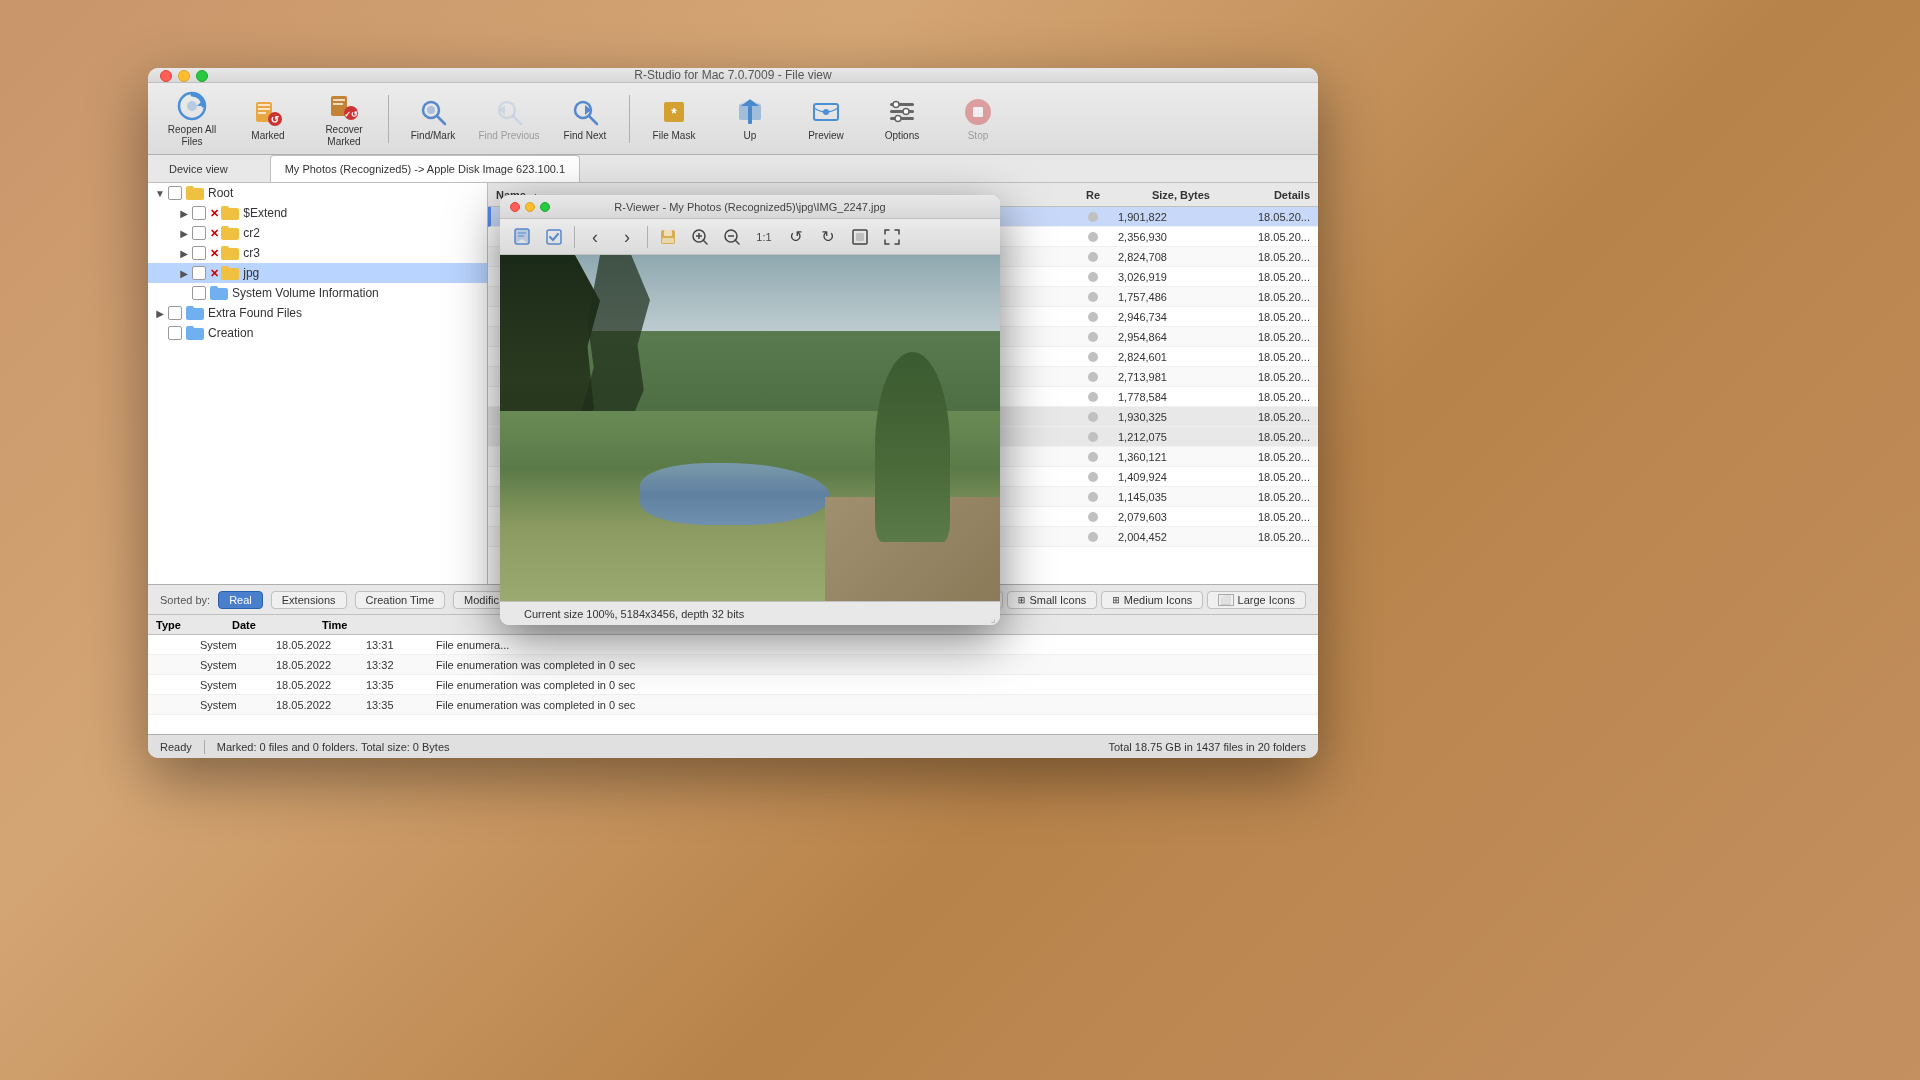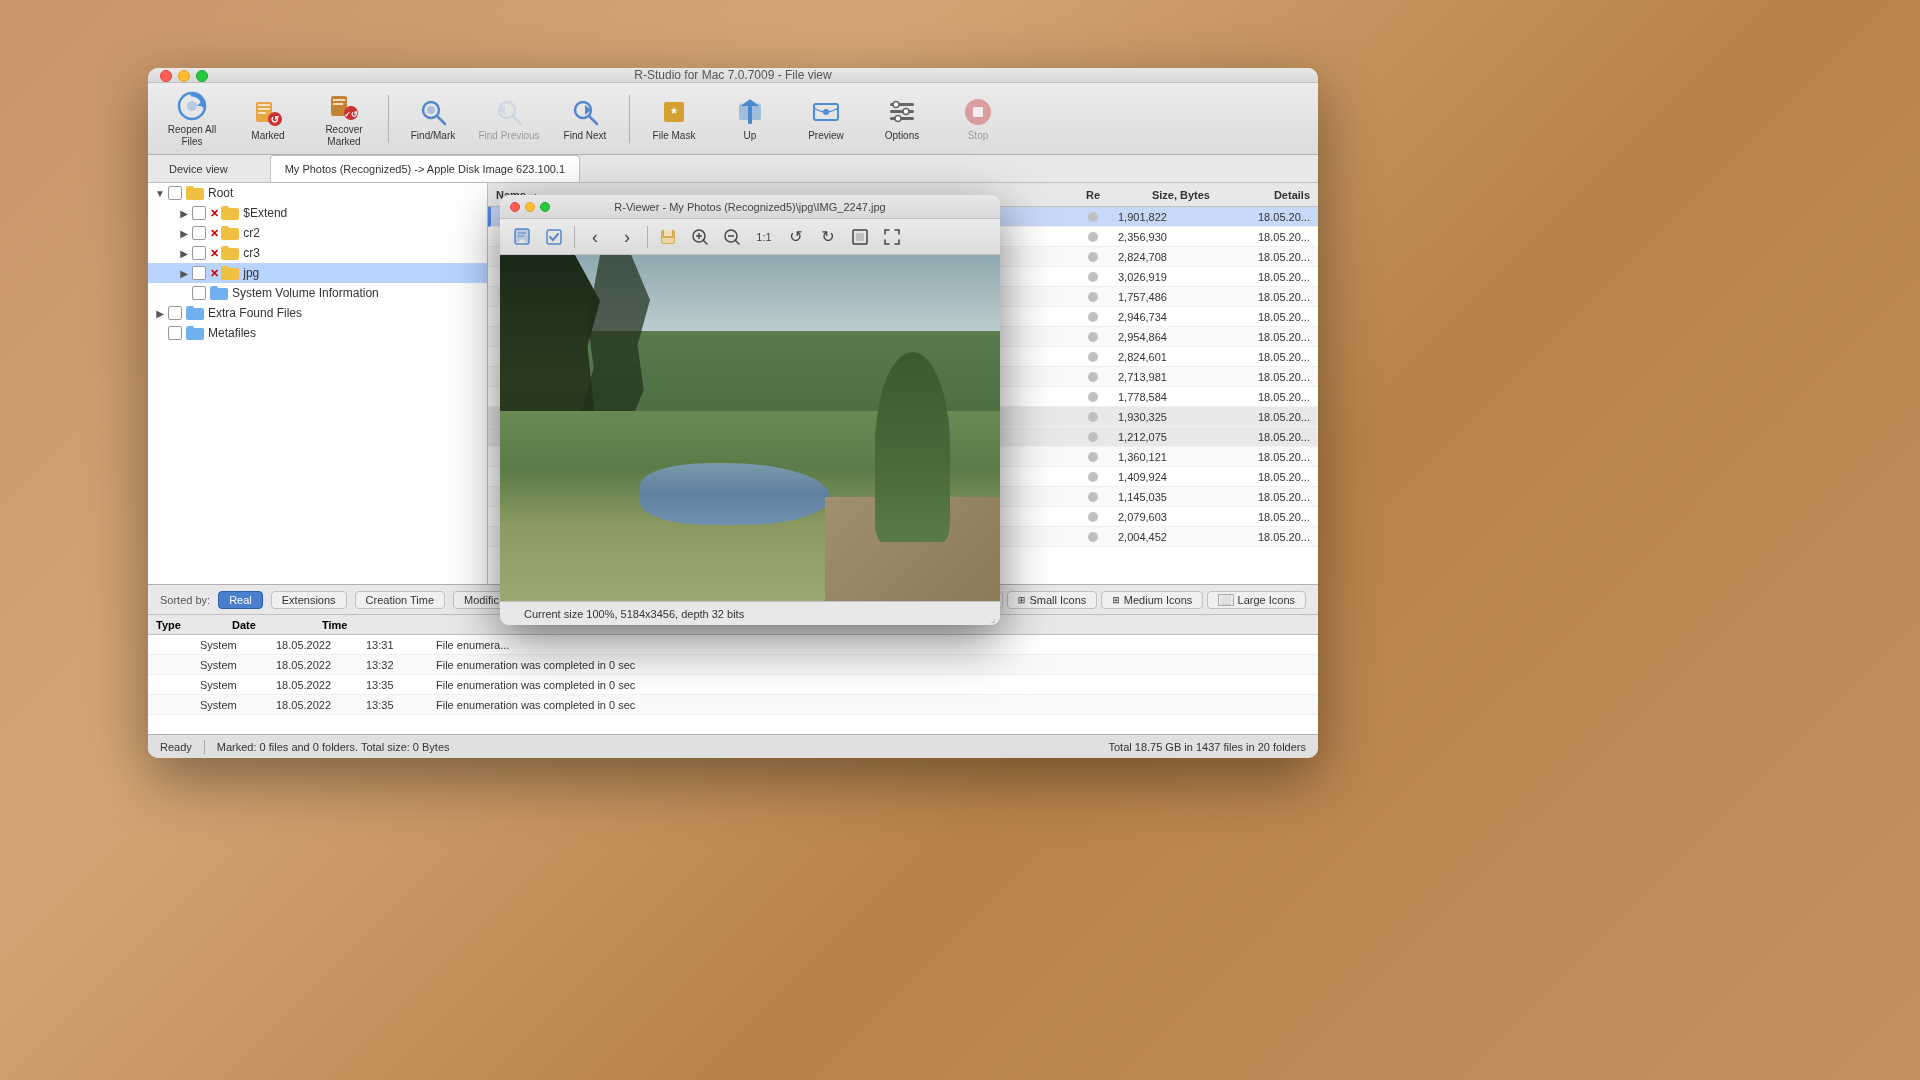--- a/index.html
+++ b/index.html
@@ -687,21 +687,21 @@
         </svg>
         <span class="tree-label">Extra Found Files</span>
       </div>
 
       <div class="tree-item" style="padding-left: 4px;">
         <div class="tree-expand"> </div>
         <div class="tree-checkbox"></div>
         <svg class="folder-icon" viewBox="0 0 18 14" fill="#70b0f0">
           <path d="M0 2 Q0 0 2 0 L7 0 L8 2 L16 2 Q18 2 18 4 L18 12 Q18 14 16 14 L2 14 Q0 14 0 12 Z"></path>
         </svg>
-        <span class="tree-label">Metafiles</span>
+        <span class="tree-label">Creation</span>
       </div>
 
     </div>
 
     <div class="file-list-panel">
 
       <div class="file-list-header">
         <div class="col-name">
           <span>Name</span>
           <span class="sort-arrow">▲</span>

